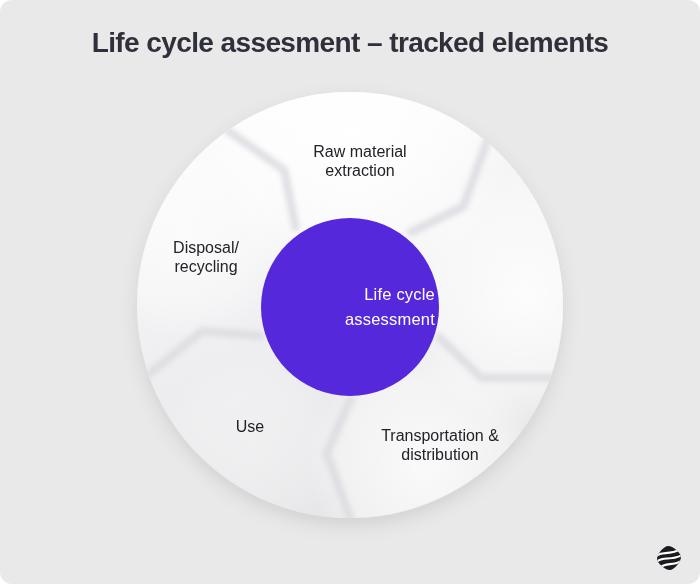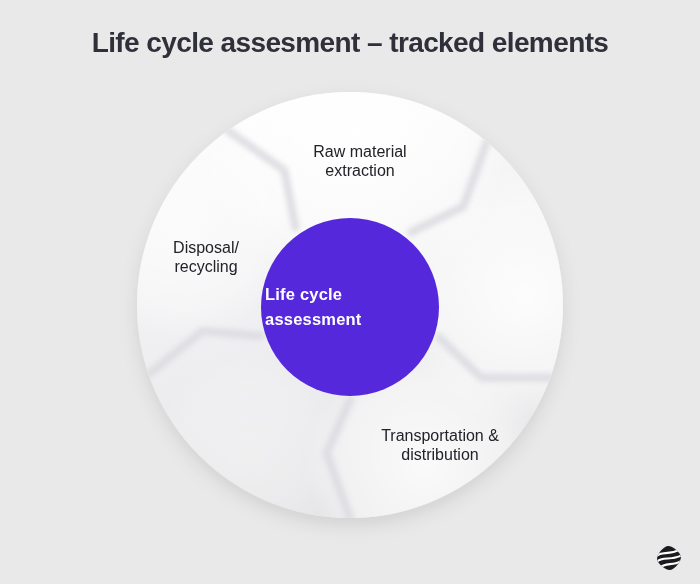--- a/index.html
+++ b/index.html
@@ -8,21 +8,21 @@
     background: #ffffff;
     width: 700px;
     height: 584px;
     font-family: "Liberation Sans", sans-serif;
   }
   .canvas {
     position: relative;
     width: 700px;
     height: 584px;
     background: #E9E9EA;
-    border-radius: 0;
+    border-radius: 12px;
     overflow: hidden;
   }
   .page-title {
     position: absolute;
     top: 27px;
     left: 0;
     right: 0;
     text-align: center;
     font-size: 28px;
     font-weight: 700;
@@ -42,23 +42,23 @@
     line-height: 19px;
     color: #222228;
     white-space: pre-line;
     width: 180px;
   }
   .center-label {
     position: absolute;
     left: 350px;
     top: 307px;
     transform: translate(-50%, -50%);
-    text-align: left;
+    text-align: right;
     font-size: 16.5px;
-    font-weight: 700;
+    font-weight: 400;
     line-height: 25px;
     letter-spacing: 0.2px;
     color: #FFFFFF;
     white-space: pre-line;
     width: 170px;
   }
   .brand-logo {
     position: absolute;
     left: 655px;
     top: 544px;
@@ -114,20 +114,21 @@
       <path d="M439.3,337.5 L481.2,377.7 L550.2,377.8"></path>
     </g>
 
     <circle cx="350" cy="307" r="89" fill="#5628DC"></circle>
   </svg>
 
   <div class="stage" style="left:360px; top:161px;">Raw material
 extraction</div>
   <div class="stage" style="left:440px; top:437px;margin-top:8px;">Transportation &amp;
 distribution</div>
+  <div class="stage" style="left:250px; top:426px;">Use</div>
   <div class="stage" style="left:206px; top:257px;">Disposal/
 recycling</div>
 
   <div class="center-label">Life cycle
 assessment</div>
 
   <svg class="brand-logo" viewBox="0 0 28 28">
     <g transform="rotate(-6 14 14)">
       <defs>
         <clipPath id="logoClip">

